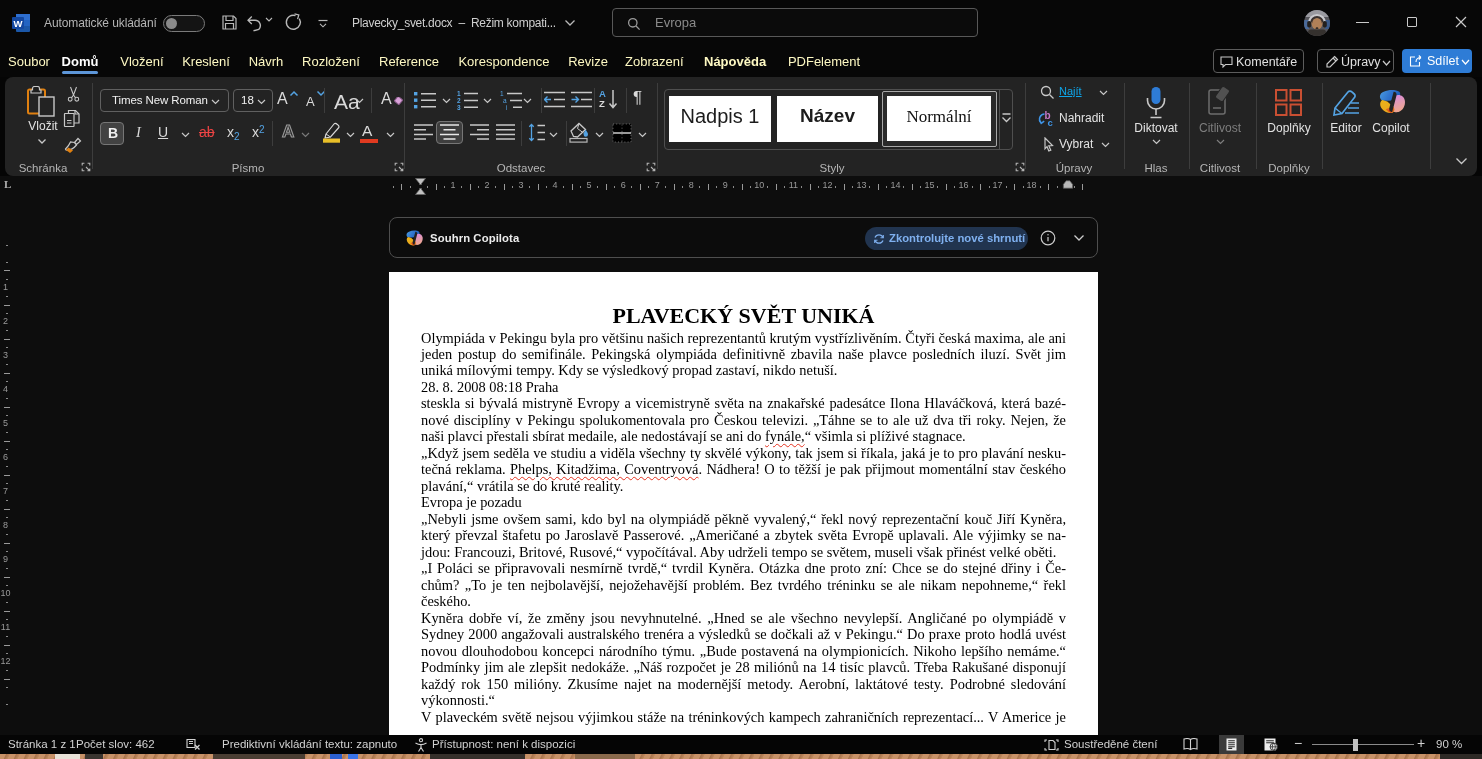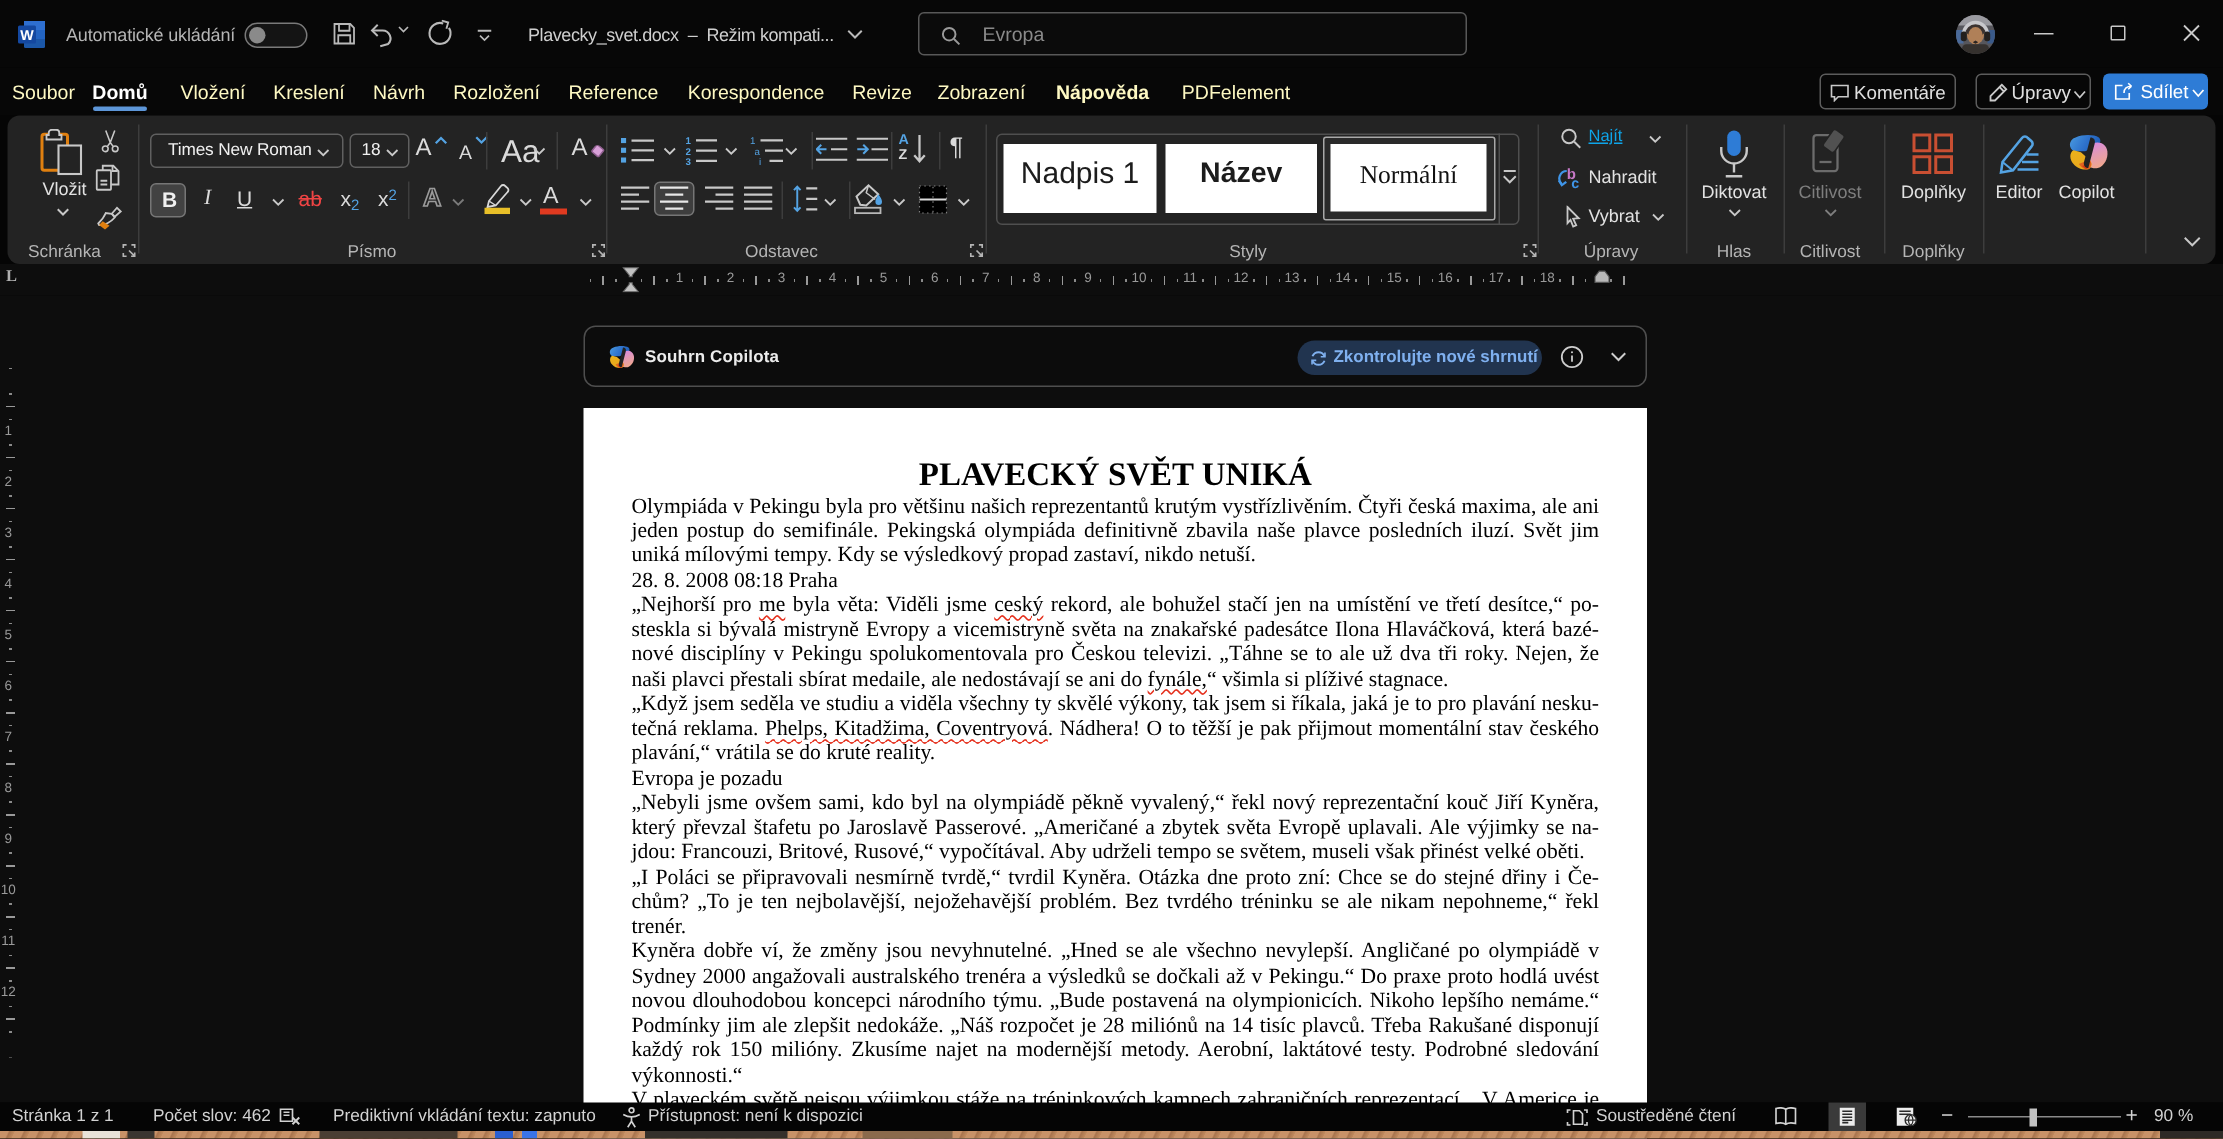--- a/index.html
+++ b/index.html
@@ -564,46 +564,45 @@
         <path d="M1.5 1.5 L6 6 L10.5 1.5"></path>
       </svg>
   </div>
 
   <div id="page">
     <div style="text-align:center; font-weight:bold; font-size:22px; margin-top:32px; margin-bottom:1.5px; line-height:24px;">PLAVECKÝ SVĚT UNIKÁ</div>
     <div class="dl">Olympiáda v Pekingu byla pro většinu našich reprezentantů krutým vystřízlivěním. Čtyři česká maxima, ale ani</div>
     <div class="dl">jeden postup do semifinále. Pekingská olympiáda definitivně zbavila naše plavce posledních iluzí. Svět jim</div>
     <div class="dl dle">uniká mílovými tempy. Kdy se výsledkový propad zastaví, nikdo netuší.</div>
     <div class="dl dle">28. 8. 2008 08:18 Praha</div>
-    <div class="dl">„Nejhorší pro <span class="sq">me</span> byla věta: Viděli jsme <span class="sq">ceský</span> rekord, ale bohužel stačí jen na umístění ve třetí desítce,“ po-</div>
     <div class="dl">steskla si bývalá mistryně Evropy a vicemistryně světa na znakařské padesátce Ilona Hlaváčková, která bazé-</div>
     <div class="dl">nové disciplíny v Pekingu spolukomentovala pro Českou televizi. „Táhne se to ale už dva tři roky. Nejen, že</div>
     <div class="dl dle">naši plavci přestali sbírat medaile, ale nedostávají se ani do <span class="sq">fynále,</span>“ všimla si plíživé stagnace.</div>
     <div class="dl">„Když jsem seděla ve studiu a viděla všechny ty skvělé výkony, tak jsem si říkala, jaká je to pro plavání nesku-</div>
     <div class="dl">tečná reklama. <span class="sq">Phelps, Kitadžima, Coventryová</span>. Nádhera! O to těžší je pak přijmout momentální stav českého</div>
     <div class="dl dle">plavání,“ vrátila se do kruté reality.</div>
     <div class="dl dle">Evropa je pozadu</div>
     <div class="dl">„Nebyli jsme ovšem sami, kdo byl na olympiádě pěkně vyvalený,“ řekl nový reprezentační kouč Jiří Kyněra,</div>
     <div class="dl">který převzal štafetu po Jaroslavě Passerové. „Američané a zbytek světa Evropě uplavali. Ale výjimky se na-</div>
     <div class="dl dle">jdou: Francouzi, Britové, Rusové,“ vypočítával. Aby udrželi tempo se světem, museli však přinést velké oběti.</div>
     <div class="dl">„I Poláci se připravovali nesmírně tvrdě,“ tvrdil Kyněra. Otázka dne proto zní: Chce se do stejné dřiny i Če-</div>
     <div class="dl">chům? „To je ten nejbolavější, nejožehavější problém. Bez tvrdého tréninku se ale nikam nepohneme,“ řekl</div>
-    <div class="dl dle">trenér.</div>
+    <div class="dl dle">českého.</div>
     <div class="dl">Kyněra dobře ví, že změny jsou nevyhnutelné. „Hned se ale všechno nevylepší. Angličané po olympiádě v</div>
     <div class="dl">Sydney 2000 angažovali australského trenéra a výsledků se dočkali až v Pekingu.“ Do praxe proto hodlá uvést</div>
     <div class="dl">novou dlouhodobou koncepci národního týmu. „Bude postavená na olympionicích. Nikoho lepšího nemáme.“</div>
     <div class="dl">Podmínky jim ale zlepšit nedokáže. „Náš rozpočet je 28 miliónů na 14 tisíc plavců. Třeba Rakušané disponují</div>
     <div class="dl">každý rok 150 milióny. Zkusíme najet na modernější metody. Aerobní, laktátové testy. Podrobné sledování</div>
     <div class="dl dle">výkonnosti.“</div>
     <div class="dl">V plaveckém světě nejsou výjimkou stáže na tréninkových kampech zahraničních reprezentací... V Americe je</div>
   </div>
 
   <div id="statusbar">
     <div class="it" style="left:8px;font-size:11.5px;">Stránka 1 z 1</div>
-    <div class="it" style="left:102px;font-size:11.5px;">Počet slov: 462</div>
+    <div class="it" style="left:76px;font-size:11.5px;">Počet slov: 462</div>
     <svg class="abs" style="left:186px;top:3px" width="15" height="13" viewBox="0 0 15 13" fill="none" stroke="#d2d2d2" stroke-width="1.1">
       <path d="M1 1.5 h8 v8 h-8 Z"></path>
         <path d="M3 3.5 h4 M3 5.5 h4"></path>
       <path d="M9 7 l4.5 4.5 M13.5 7 L9 11.5" stroke-width="1.3"></path>
     </svg>
     <div class="it" style="left:222px;font-size:11.5px;">Prediktivní vkládání textu: zapnuto</div>
     <svg class="abs" style="left:414px;top:3px" width="14" height="14" viewBox="0 0 14 14" fill="none" stroke="#d2d2d2" stroke-width="1.1">
       <circle cx="7" cy="2.2" r="1.6"></circle>
       <path d="M1.5 5 a11 11 0 0 0 11 0 M7 6.5 v3 M7 9.5 l-2.5 4 M7 9.5 l2.5 4 M7 6 l-0.001 0"></path>
     </svg>

